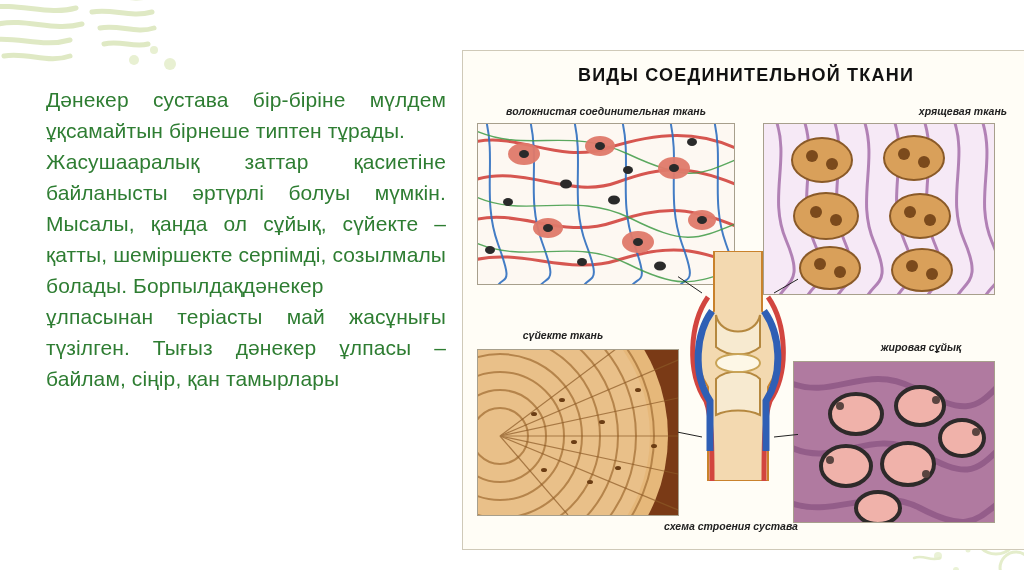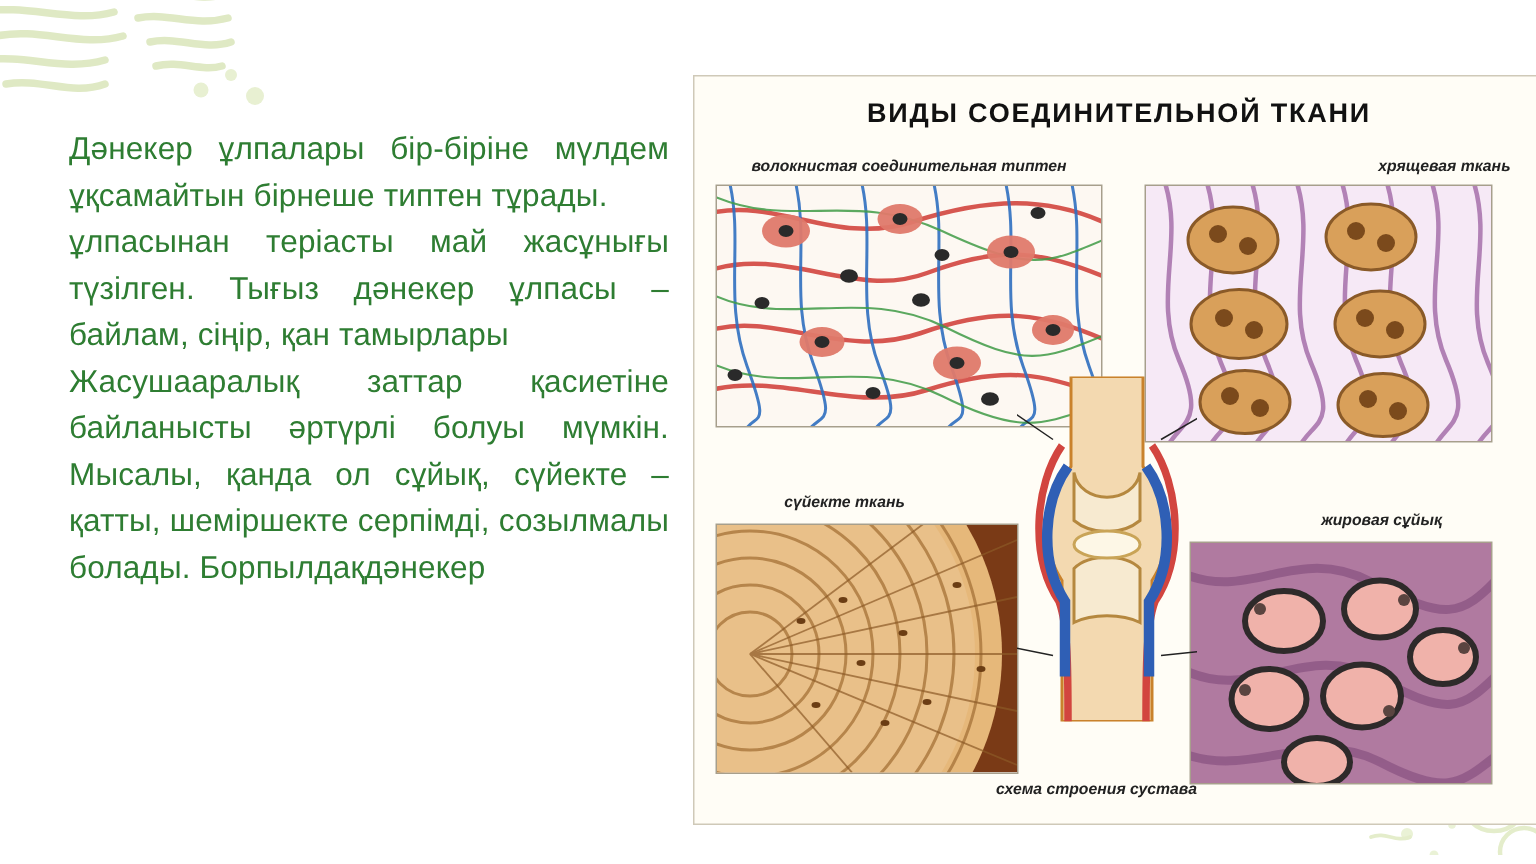--- a/index.html
+++ b/index.html
@@ -164,30 +164,30 @@
         <circle cx="44" cy="40" r="2.5"></circle>
       </g>
       <g fill="none" stroke="#e4edcb" stroke-width="2.5" stroke-linecap="round">
         <path d="M14 44 C 24 40, 32 48, 42 44"></path>
         <path d="M10 60 C 20 56, 26 64, 36 60"></path>
       </g>
     </svg>
   </div>
 
   <div class="text-column">
-    <p class="body-paragraph">Дәнекер ұлпалары бір-біріне мүлдем ұқсамайтын бірнеше типтен тұрады.</p>
+    <p class="body-paragraph">Дәнекер сустава бір-біріне мүлдем ұқсамайтын бірнеше типтен тұрады.</p>
+    <p class="body-paragraph">Жасушааралық заттар қасиетіне байланысты әртүрлі болуы мүмкін. Мысалы, қанда ол сұйық, сүйекте – қатты, шеміршекте серпімді, созылмалы болады. Борпылдақдәнекер</p>
     <p class="body-paragraph">ұлпасынан теріасты май жасұнығы түзілген. Тығыз дәнекер ұлпасы – байлам, сіңір, қан тамырлары</p>
-    <p class="body-paragraph">Жасушааралық заттар қасиетіне байланысты әртүрлі болуы мүмкін. Мысалы, қанда ол сұйық, сүйекте – қатты, шеміршекте серпімді, созылмалы болады. Борпылдақдәнекер</p>
   </div>
 
   <div class="figure-panel">
 
     <div class="figure-title">ВИДЫ СОЕДИНИТЕЛЬНОЙ ТКАНИ</div>
 
-    <div class="panel-caption cap-fibrous">волокнистая соединительная типтен</div>
+    <div class="panel-caption cap-fibrous">волокнистая соединительная ткань</div>
     <div class="panel-caption cap-cartilage">хрящевая ткань</div>
     <div class="panel-caption cap-bone">сүйекте ткань</div>
     <div class="panel-caption cap-adipose">жировая сұйық</div>
     <div class="panel-caption cap-joint">схема строения сустава</div>
 
     <div class="micro-box box-fibrous">
       <svg viewBox="0 0 256 160" width="256" height="160">
         <rect width="256" height="160" fill="#fdf8f2"></rect>
         <g stroke="#d2453f" stroke-width="3" fill="none" opacity="0.9">
           <path d="M-4 18 C 40 8, 80 40, 130 24 S 220 6, 262 26"></path>

